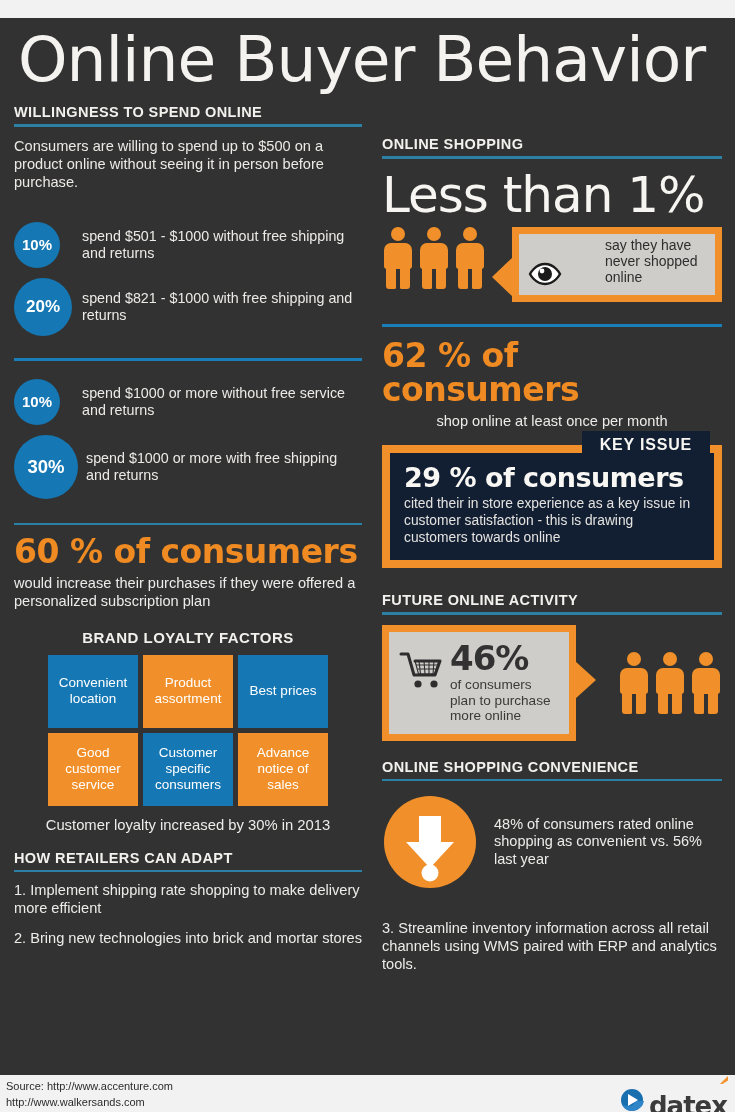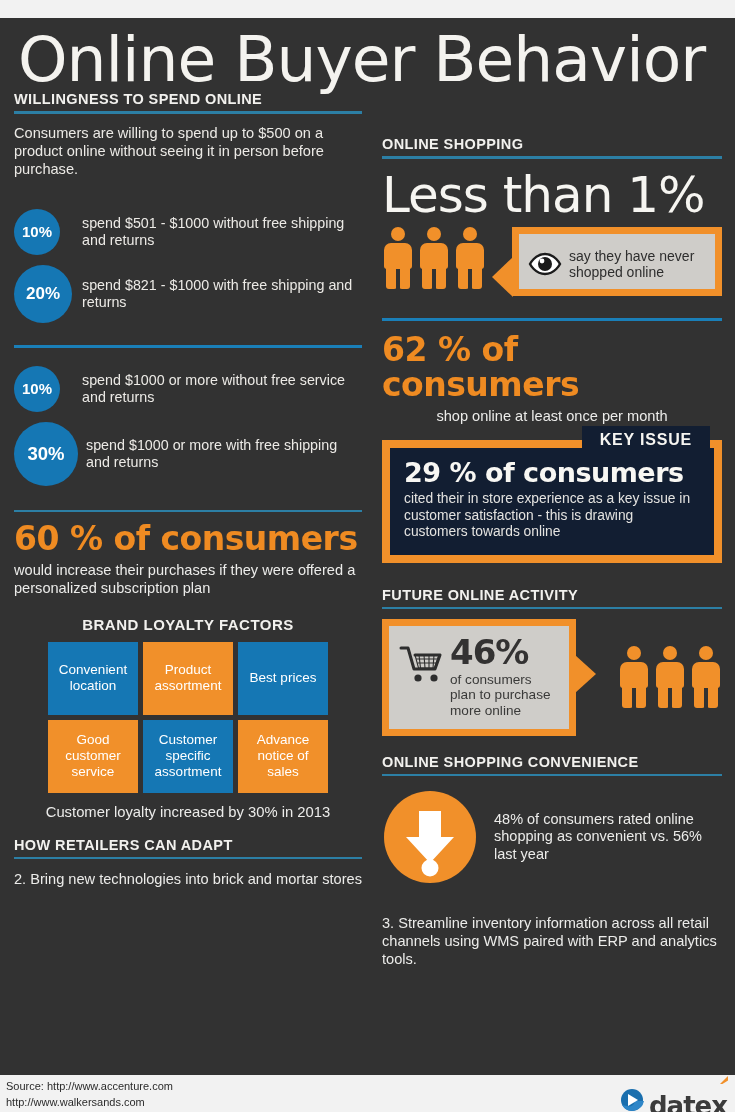--- a/index.html
+++ b/index.html
@@ -26,21 +26,21 @@
 
   
   .main-title {
     position:absolute; left:18px; top:10px;
     font-size: 63px; font-weight: 400; color:#f4f3ef;
     letter-spacing: -1px; line-height: 1;
     font-family: "DejaVu Sans", sans-serif;
   }
 
   
-  .col-left { position:absolute; left:14px; top:73px; width:348px; }
+  .col-left { position:absolute; left:14px; top:86px; width:348px; }
   .col-right { position:absolute; left:382px; top:118px; width:340px; }
 
   
   .sect-head {
     font-size: 14.5px; font-weight: bold; color:#f2f1ee;
     letter-spacing: 0.4px; text-transform: uppercase;
     padding-bottom: 4px;
   }
   .sect-rule { height:2.5px; background:#2c7fa5; width:100%; margin-bottom:10px; }
 
@@ -119,21 +119,21 @@
   .person .leg-l { left:4px; }
   .person .leg-r { left:17px; }
   .person .gap {
     position:absolute; left:14px; top:42px; width:4px; height:20px; background:#323232;
   }
 
   
   .bubble-left {
     position:relative; background:#f1902a; padding:7px;
   }
-  .bubble-left .inner { background:#cfcdc9; padding:14px 10px 9px 9px; display:flex; align-items:center; }
+  .bubble-left .inner { background:#cfcdc9; padding:3px 10px 9px 9px; display:flex; align-items:flex-end;gap:36px; }
   .bubble-left:before {
     content:""; position:absolute; left:-20px; top:30px;
     border-top:20px solid transparent; border-bottom:20px solid transparent;
     border-right:21px solid #f1902a;
   }
   .bubble-txt { font-size:14px; color:#2e2e2e; line-height:1.16; }
 
   .eye-icon { width:34px; height:24px; flex:0 0 auto; margin-right:7px; }
 
   
@@ -225,30 +225,31 @@
         <div class="big-orange">60 % of consumers</div>
         <div class="sub-center" style="margin-top:5px;">would increase their purchases if they were offered a personalized subscription plan</div>
 
         <div class="grid-title">BRAND LOYALTY FACTORS</div>
 
         <div class="loyalty-grid">
           <div class="cell blue">Convenient location</div>
           <div class="cell orange">Product assortment</div>
           <div class="cell blue">Best prices</div>
           <div class="cell orange">Good customer service</div>
-          <div class="cell blue">Customer specific assortment</div>
+          <div class="cell blue">Customer specific consumers</div>
           <div class="cell orange">Advance notice of sales</div>
         </div>
 
         <div class="loyalty-note">Customer loyalty increased by 30% in 2013</div>
       </div>
 
       <div style="margin-top:16px;">
         <div class="sect-head">HOW RETAILERS CAN ADAPT</div>
         <div class="sect-rule"></div>
+        <div class="adapt-item" style="margin-top:4px;">1. Implement shipping rate shopping to make delivery more efficient</div>
         <div class="adapt-item">2. Bring new technologies into brick and mortar stores</div>
       </div>
     </div>
 
     <div class="col-right">
 
       <div class="sect-head">ONLINE SHOPPING</div>
       <div class="sect-rule"></div>
 
       <div class="huge-white">Less than 1%</div>

